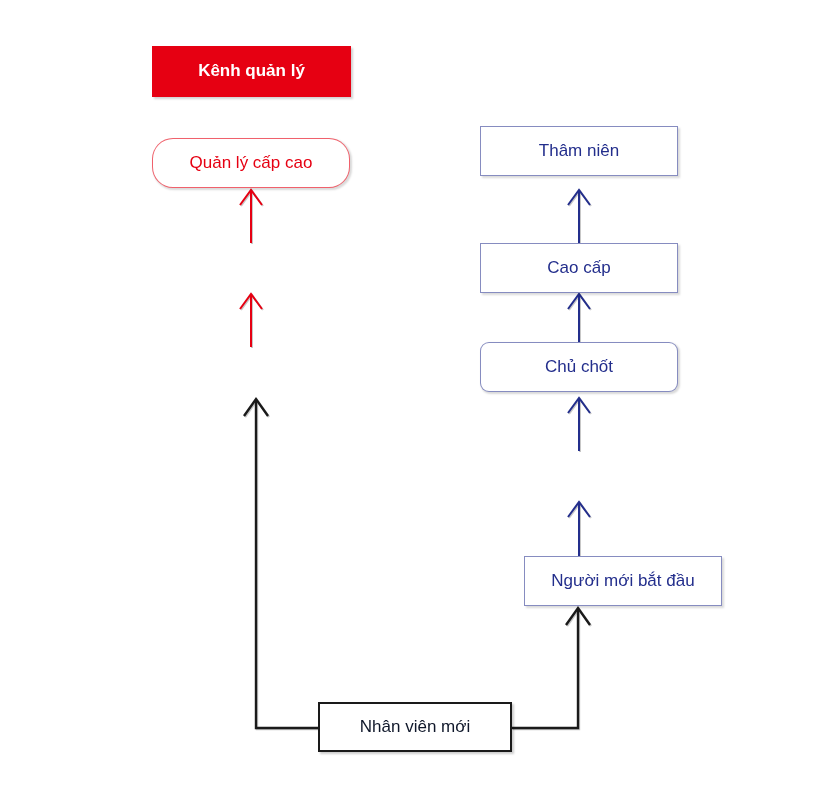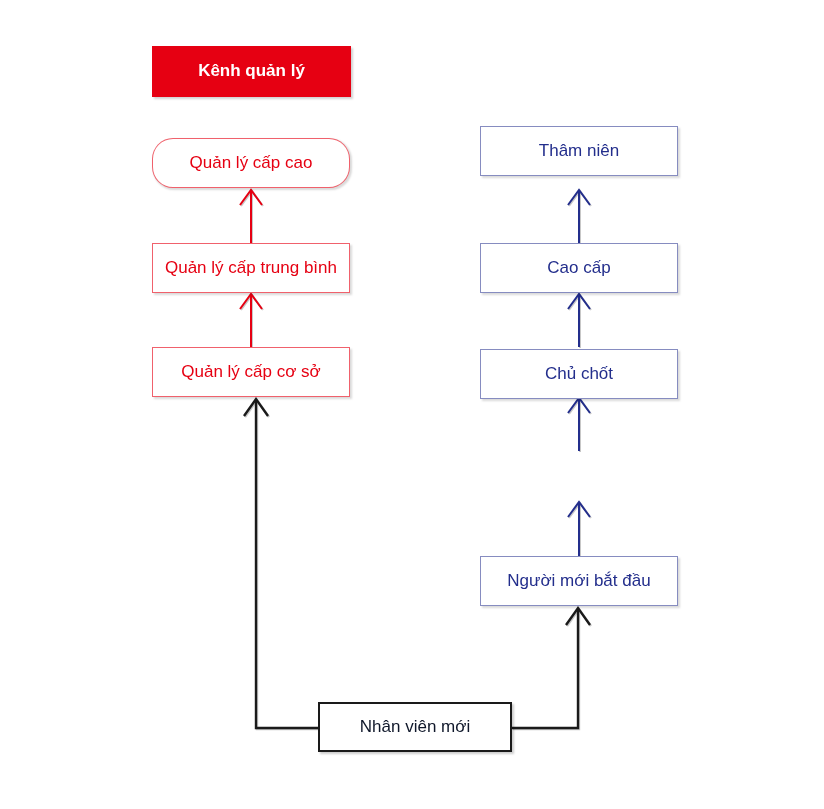--- a/index.html
+++ b/index.html
@@ -79,23 +79,23 @@
     width: 194px;
     border: 2px solid var(--connector-black, #1a1a1a);
     color: #0f172a;
     box-shadow: 2px 2px 2px rgba(0,0,0,0.2);
   }
   .pos-l1 { top: 138px; border-radius: 21px; }
   .pos-l2 { top: 243px; }
   .pos-l3 { top: 347px; }
   .pos-r1 { top: 126px; }
   .pos-r2 { top: 243px; align-items: center; }
-  .pos-r3 { top: 349px; }
+  .pos-r3 { top: 342px; border-radius: 9px; }
   .pos-r4 { top: 451px; }
-  .pos-r5 { top: 556px; }
+  .pos-r5 { top: 556px; margin-left: 44px; }
 </style>
 </head>
 <body>
 
 <div class="canvas">
 
   <svg class="arrows" width="824" height="809" viewBox="0 0 824 809" aria-hidden="true">
 
     <g>
       <path class="red-stroke" d="M251,243 L251,191"></path>
@@ -133,26 +133,20 @@
     </g>
   </svg>
 
   <div class="hdr red-hdr">
     <span>Kênh quản lý</span>
   </div>
 
   <div class="box red-box pos-l1">
     <span>Quản lý cấp cao</span>
   </div>
-  <div class="box red-box pos-l2">
-    <span>Quản lý cấp trung bình</span>
-  </div>
-  <div class="box red-box pos-l3">
-    <span>Quản lý cấp cơ sở</span>
-  </div>
 
   <div class="box blue-box pos-r1">
     <span>Thâm niên</span>
   </div>
   <div class="box blue-box pos-r2">
     <span>Cao cấp</span>
   </div>
   <div class="box blue-box pos-r3">
     <span>Chủ chốt</span>
   </div>

